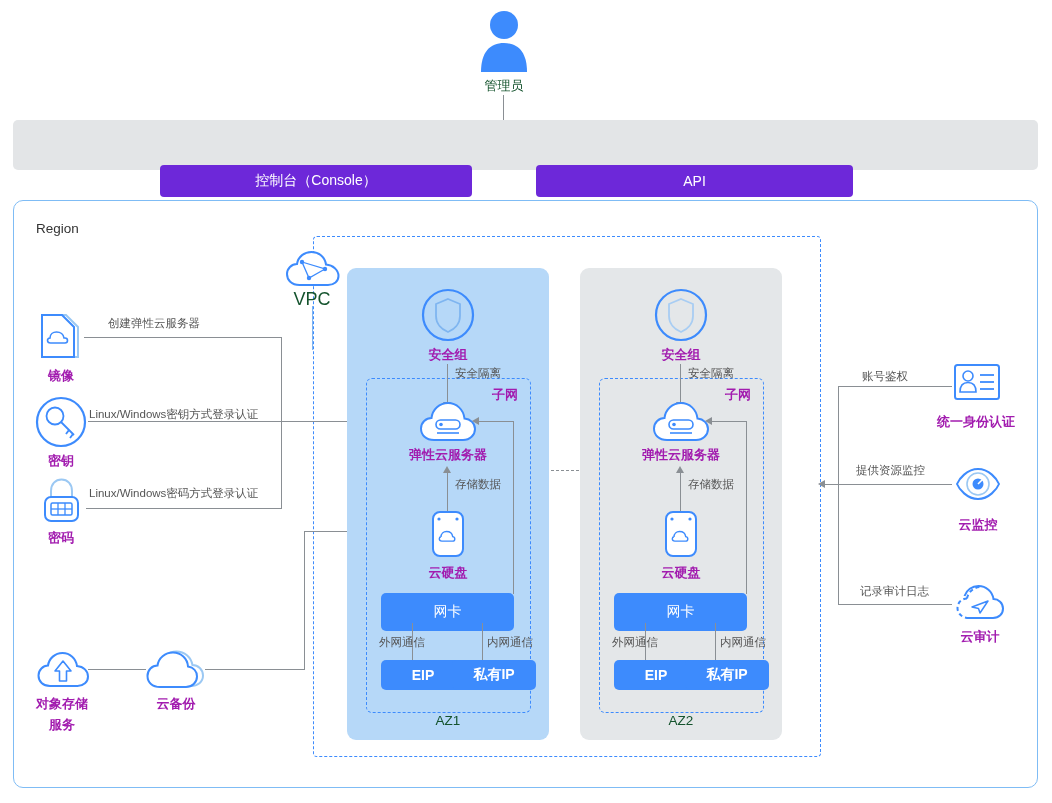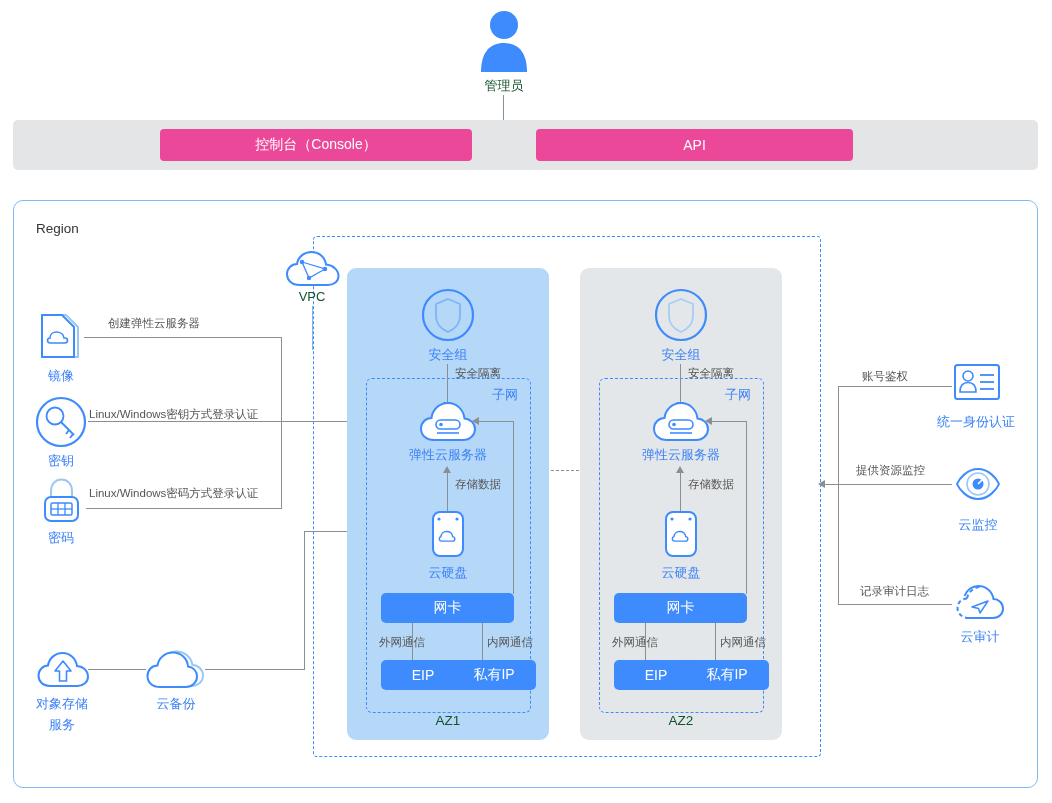--- a/index.html
+++ b/index.html
@@ -16,41 +16,42 @@
     overflow: hidden;
   }
   .abs { position: absolute; }
   .lbl {
     position: absolute;
     color: #14532d;
     font-size: 13px;
     white-space: nowrap;
     line-height: 1;
   }
-  .lbl-bold { font-weight: normal; color: #3b82f6; }
+  .lbl-bold { font-weight: bold; color: #a21caf; }
   .lbl-small { font-size: 11.5px; color: #555555; }
   .lbl-c { transform: translateX(-50%); text-align: center; }
 
   
   #admin-icon { left: 478px; top: 10px; width: 52px; height: 62px; }
 
   
   #access-bar {
     left: 13px; top: 120px; width: 1025px; height: 50px;
     background: #e3e5e7; border-radius: 5px;
   }
   .access-btn {
     position: absolute;
     height: 32px;
-    background: #ec4899;
+    background: #6d28d9;
     border-radius: 4px;
     color: #ffffff;
     font-size: 14px;
     display: flex; align-items: center; justify-content: center;
     cursor: pointer;
+    margin-top: 36px;
   }
   #btn-console { left: 160px; top: 129px; width: 312px; }
   #btn-api     { left: 536px; top: 129px; width: 317px; }
 
   
   #region-box {
     left: 13px; top: 200px; width: 1025px; height: 588px;
     border: 1.5px solid #7fbcf5; border-radius: 10px; background: transparent;
   }
   #region-label { left: 36px; top: 222px; font-size: 13.5px; color: #333; }
@@ -80,22 +81,22 @@
 
   
   .blue-box {
     position: absolute;
     background: #3d8bfd;
     border-radius: 5px;
     color: #ffffff;
     display: flex; align-items: center; justify-content: center;
     font-size: 14px;
   }
-  .nic-box  { width: 133px; height: 30px; }
-  .ip-box   { width: 84px;  height: 30px; }
+  .nic-box  { width: 133px; height: 38px; }
+  .ip-box   { width: 84px;  height: 30px; font-weight: bold; }
 
   
   .ln { position: absolute; background: #8a8f94; }
   .lnh { height: 1.4px; }
   .lnv { width: 1.4px; }
   .dash-h {
     position: absolute; height: 0;
     border-top: 1.6px dashed #8a8f94;
   }
   .arrow {
@@ -149,21 +150,21 @@
   <div class="abs" id="vpc-box"></div>
   <div class="abs" id="vpc-cloud">
     <svg width="56" height="42" viewBox="0 0 56 42">
       <path d="M14.5 37 C6.5 37 2 32 2 26 C2 20.5 6.5 16 12 16 C13 9 19 4 26.5 4 C34 4 40 9 41 16.5 C48 17 53.5 22 53.5 28 C53.5 33.5 49 37 43 37 Z" fill="#ffffff" stroke="#3d8bfd" stroke-width="2"></path>
       <path d="M17 14 L40 21 L24 30 Z" fill="none" stroke="#3d8bfd" stroke-width="1.3"></path>
       <circle cx="17" cy="14" r="2.2" fill="#3d8bfd"></circle>
       <circle cx="40" cy="21" r="2.2" fill="#3d8bfd"></circle>
       <circle cx="24" cy="30" r="2.2" fill="#3d8bfd"></circle>
     </svg>
   </div>
-  <div class="lbl lbl-c" style="left:312px; top:290px; font-size:13px;">VPC</div>
+  <div class="lbl lbl-c" style="left:312px; top:290px; font-size:18px;">VPC</div>
   <div class="ln lnv" style="left:312px; top:306px; height:44px; background:#7fb5f0;"></div>
 
   <div class="abs" style="left:38px; top:312px;">
     <svg width="46" height="48" viewBox="0 0 46 48">
       <path d="M8 3 H28 L40 15 V45 H8 Z" fill="#ffffff" stroke="#9bc8f3" stroke-width="2"></path>
       <path d="M4 3 H24 L36 15 V45 H4 Z" fill="#ffffff" stroke="#3d8bfd" stroke-width="2"></path>
       <path d="M12 26 C12 22 15 20 18.5 20 C22.5 20 25.5 22.5 26 26 H27 C28.5 26 29.5 27 29.5 28.5 C29.5 30 28.5 31 27 31 H12.5 C10.8 31 9.5 29.8 9.5 28.3 C9.5 27 10.5 26.2 12 26 Z" fill="none" stroke="#3d8bfd" stroke-width="1.6"></path>
     </svg>
   </div>
   <div class="lbl lbl-bold lbl-c" style="left:61px; top:369px;">镜像</div>

